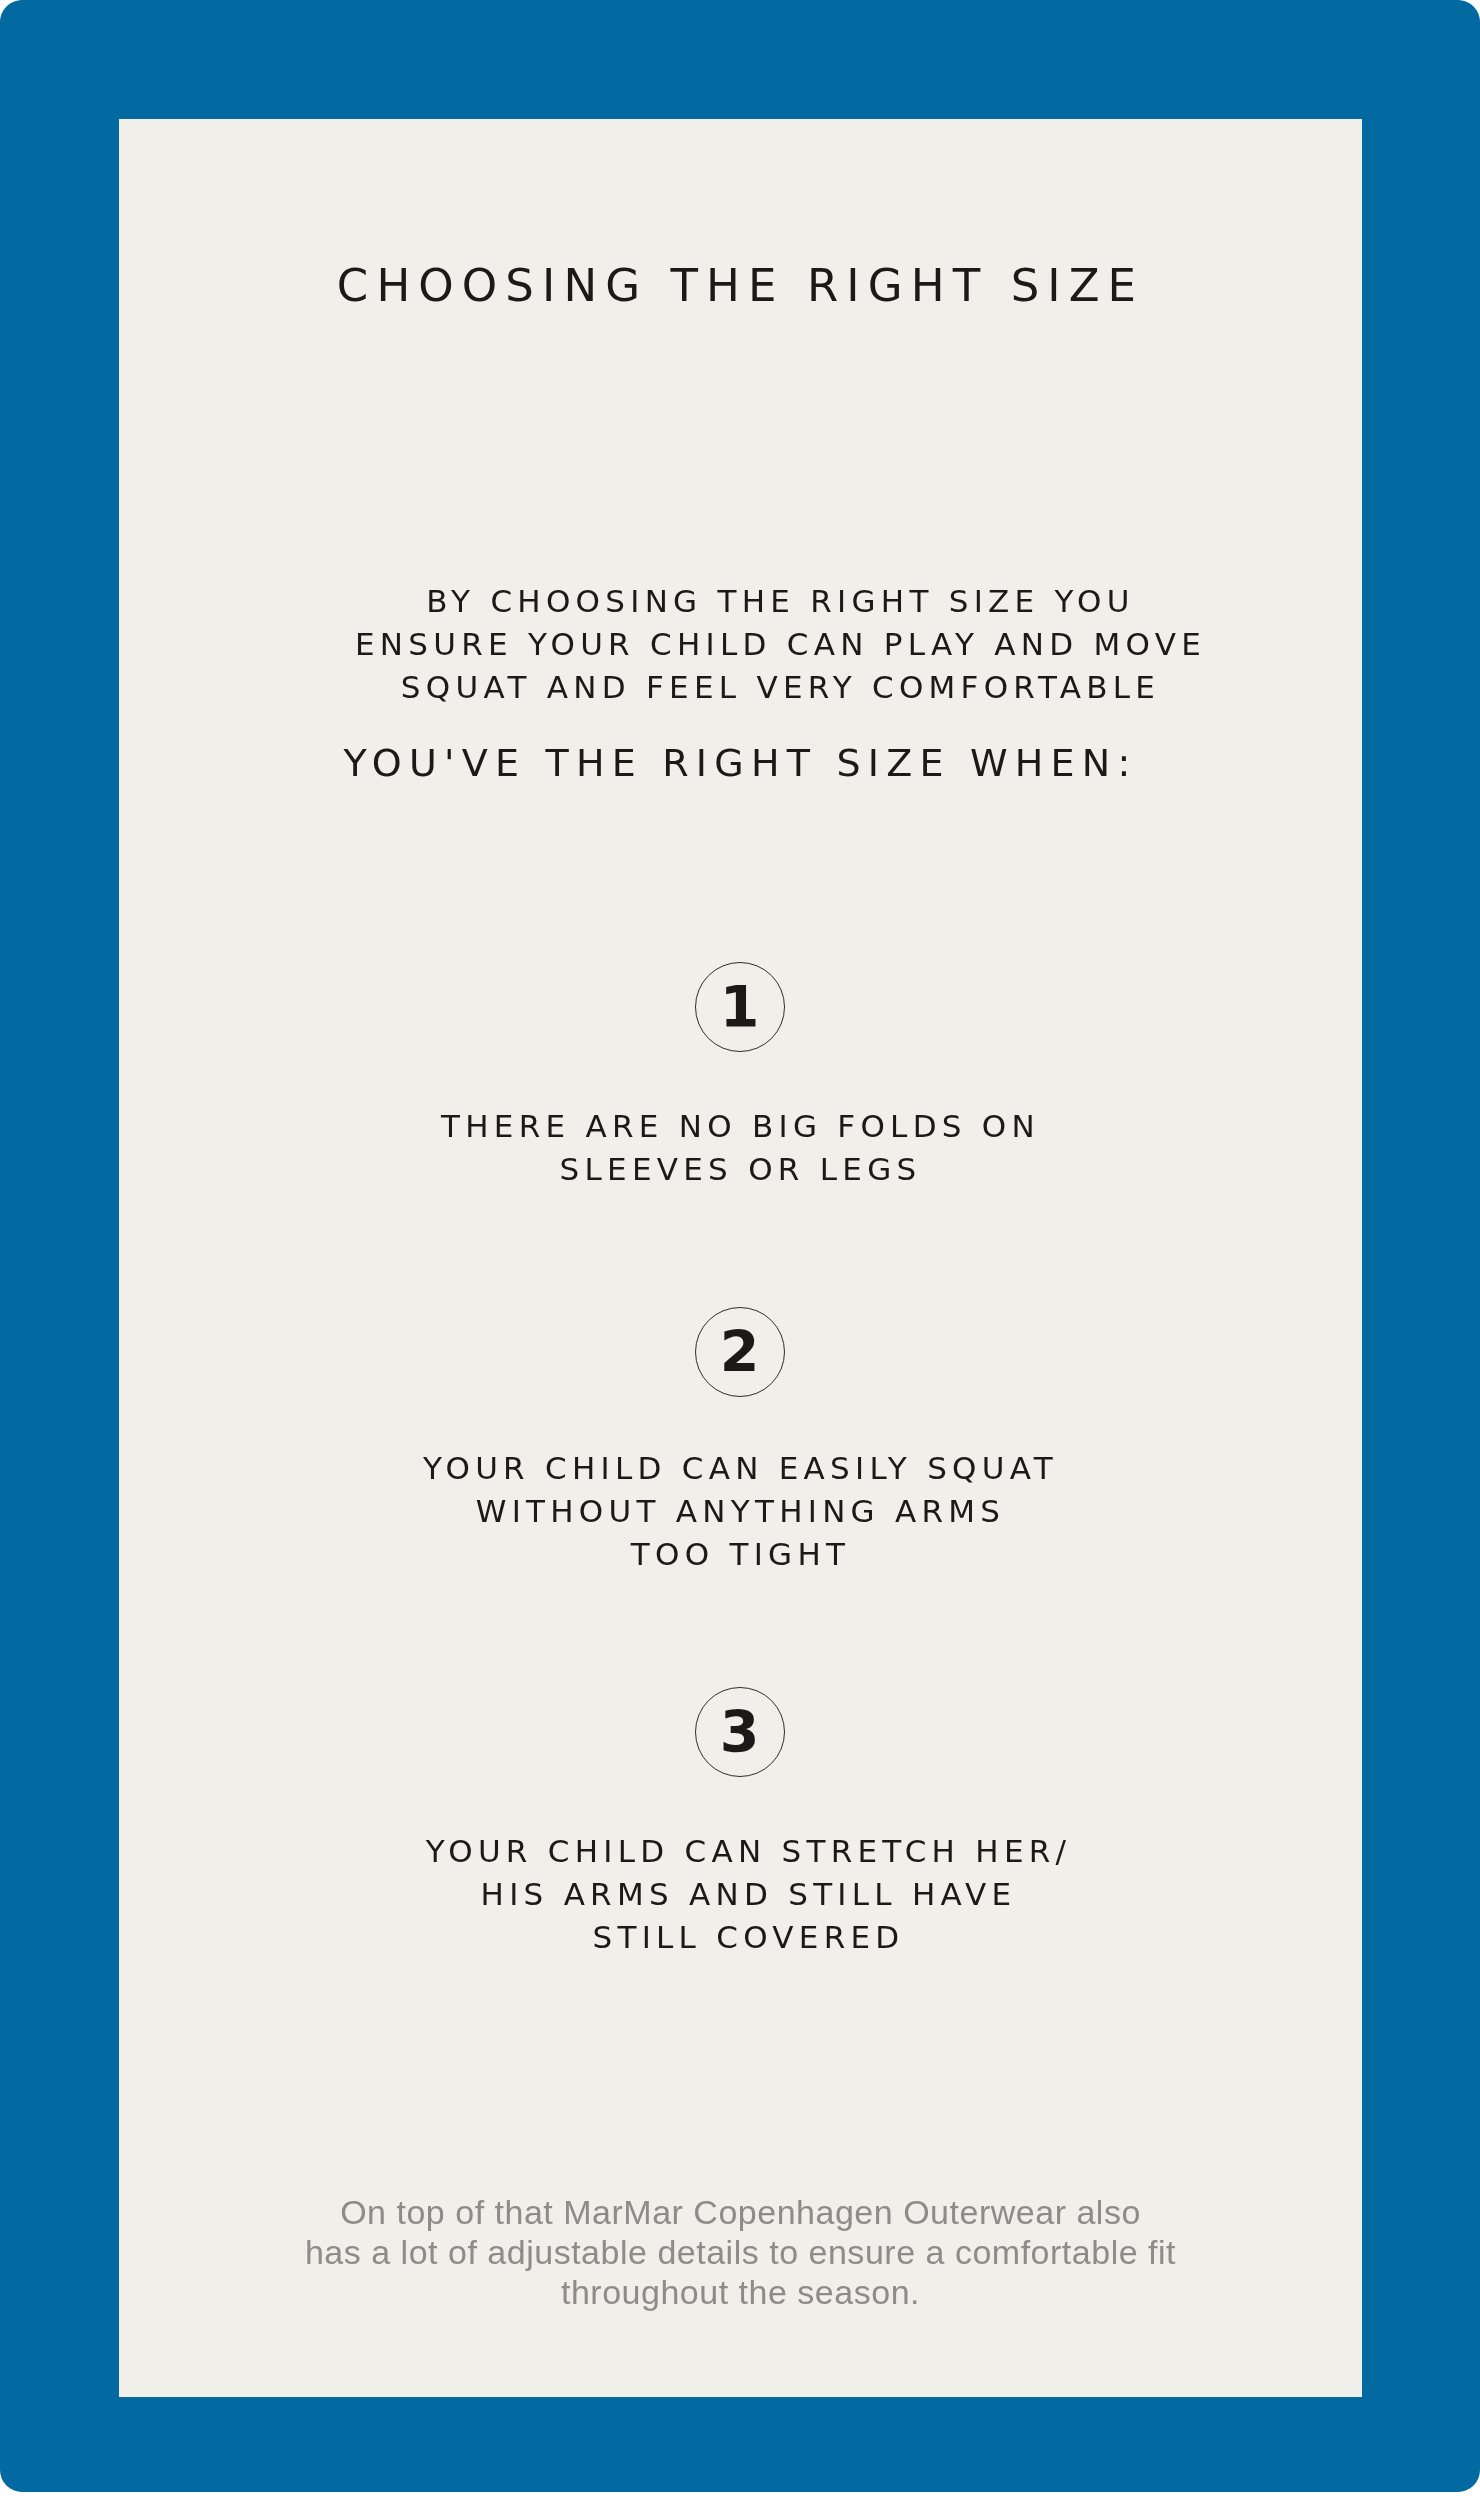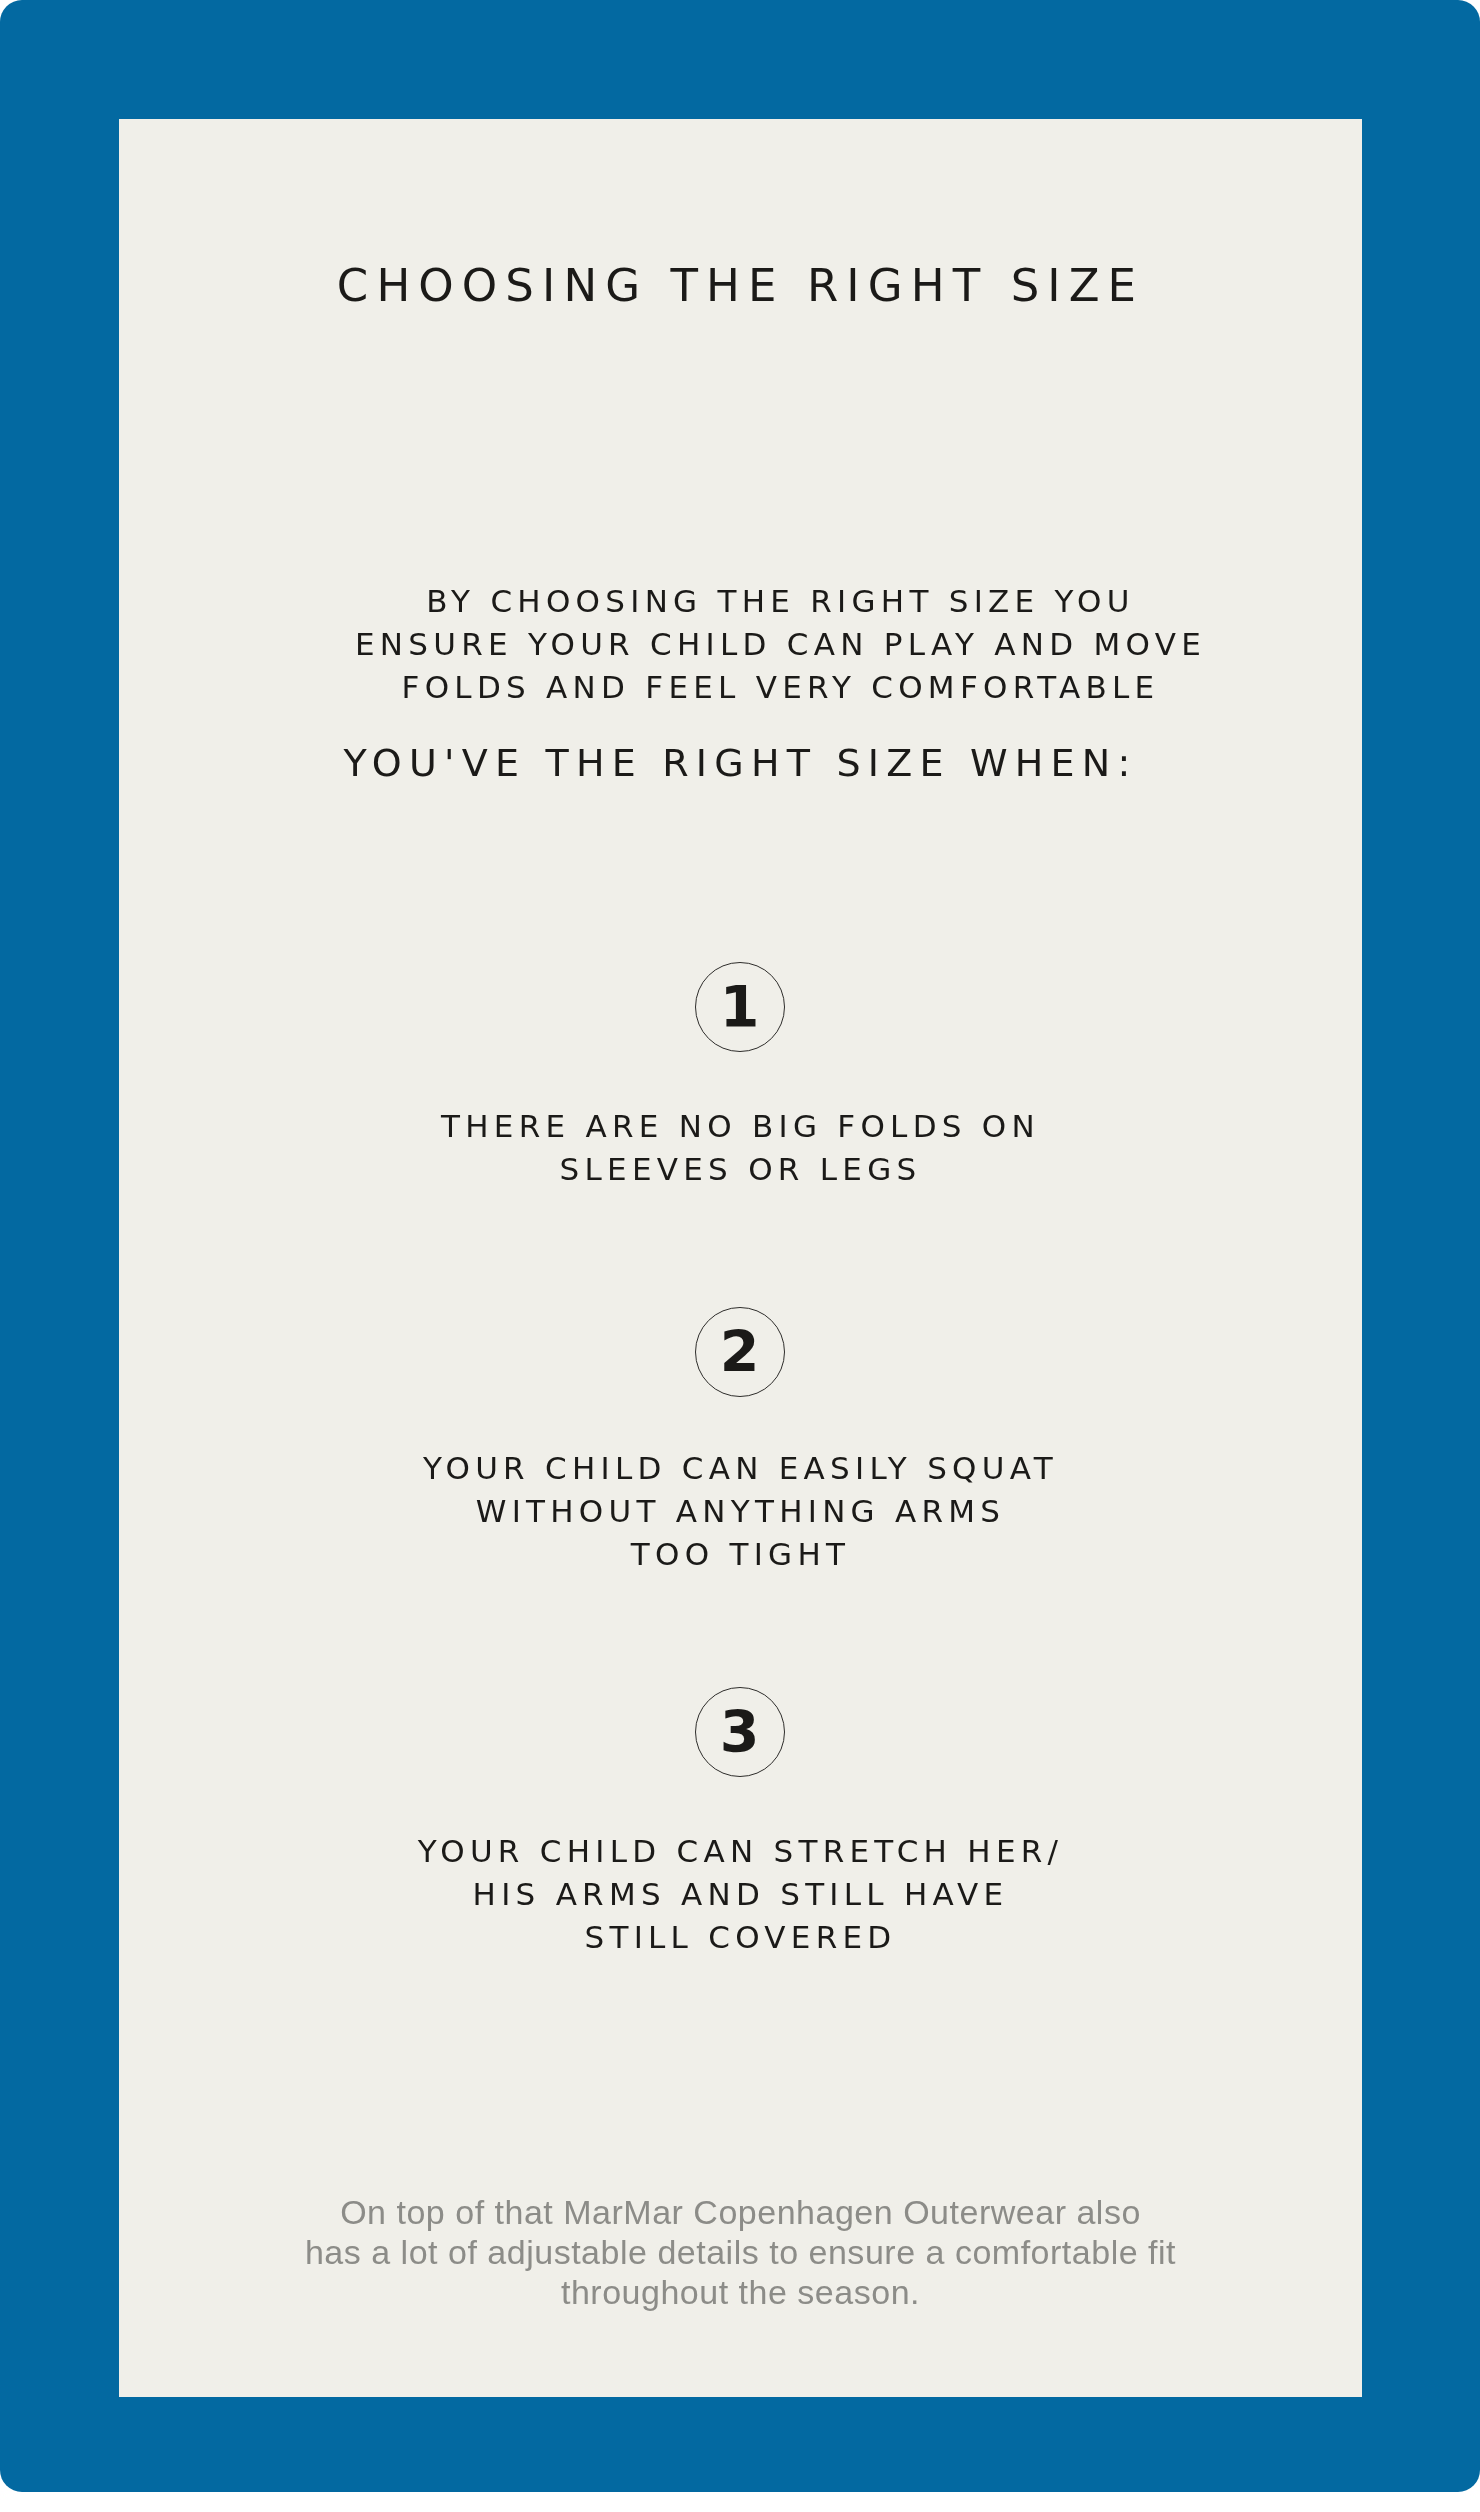--- a/index.html
+++ b/index.html
@@ -51,21 +51,21 @@
     letter-spacing: 0.19em;
     line-height: 43px;
   }
   .step-text {
     font-size: 31px;
     letter-spacing: 0.17em;
     line-height: 43px;
   }
   .step1-text { top: 986px; }
   .step2-text { top: 1328px; }
-  .step3-text { top: 1711px; }
+  .step3-text { top: 1711px; margin-left: 8px; }
   .circle {
     position: absolute;
     left: 50%;
     margin-left: -46px;
     width: 90px;
     height: 90px;
     border: 1.4px solid #2e2d2b;
     border-radius: 50%;
     display: flex;
     align-items: center;
@@ -94,21 +94,21 @@
 <body>
 
 <div class="canvas">
   <div class="panel">
 
     <div class="hw title">CHOOSING THE RIGHT SIZE</div>
 
     <div class="hw intro">
       <span class="line">BY CHOOSING THE RIGHT SIZE YOU</span>
       <span class="line">ENSURE YOUR CHILD CAN PLAY AND MOVE</span>
-      <span class="line">FOLDS AND FEEL VERY COMFORTABLE</span>
+      <span class="line">SQUAT AND FEEL VERY COMFORTABLE</span>
     </div>
 
     <div class="hw subtitle">YOU'VE THE RIGHT SIZE WHEN:</div>
 
     <div class="circle circle-1">
       <span>1</span>
     </div>
     <div class="hw step-text step1-text">
       <span class="line">THERE ARE NO BIG FOLDS ON</span>
       <span class="line">SLEEVES OR LEGS</span>

